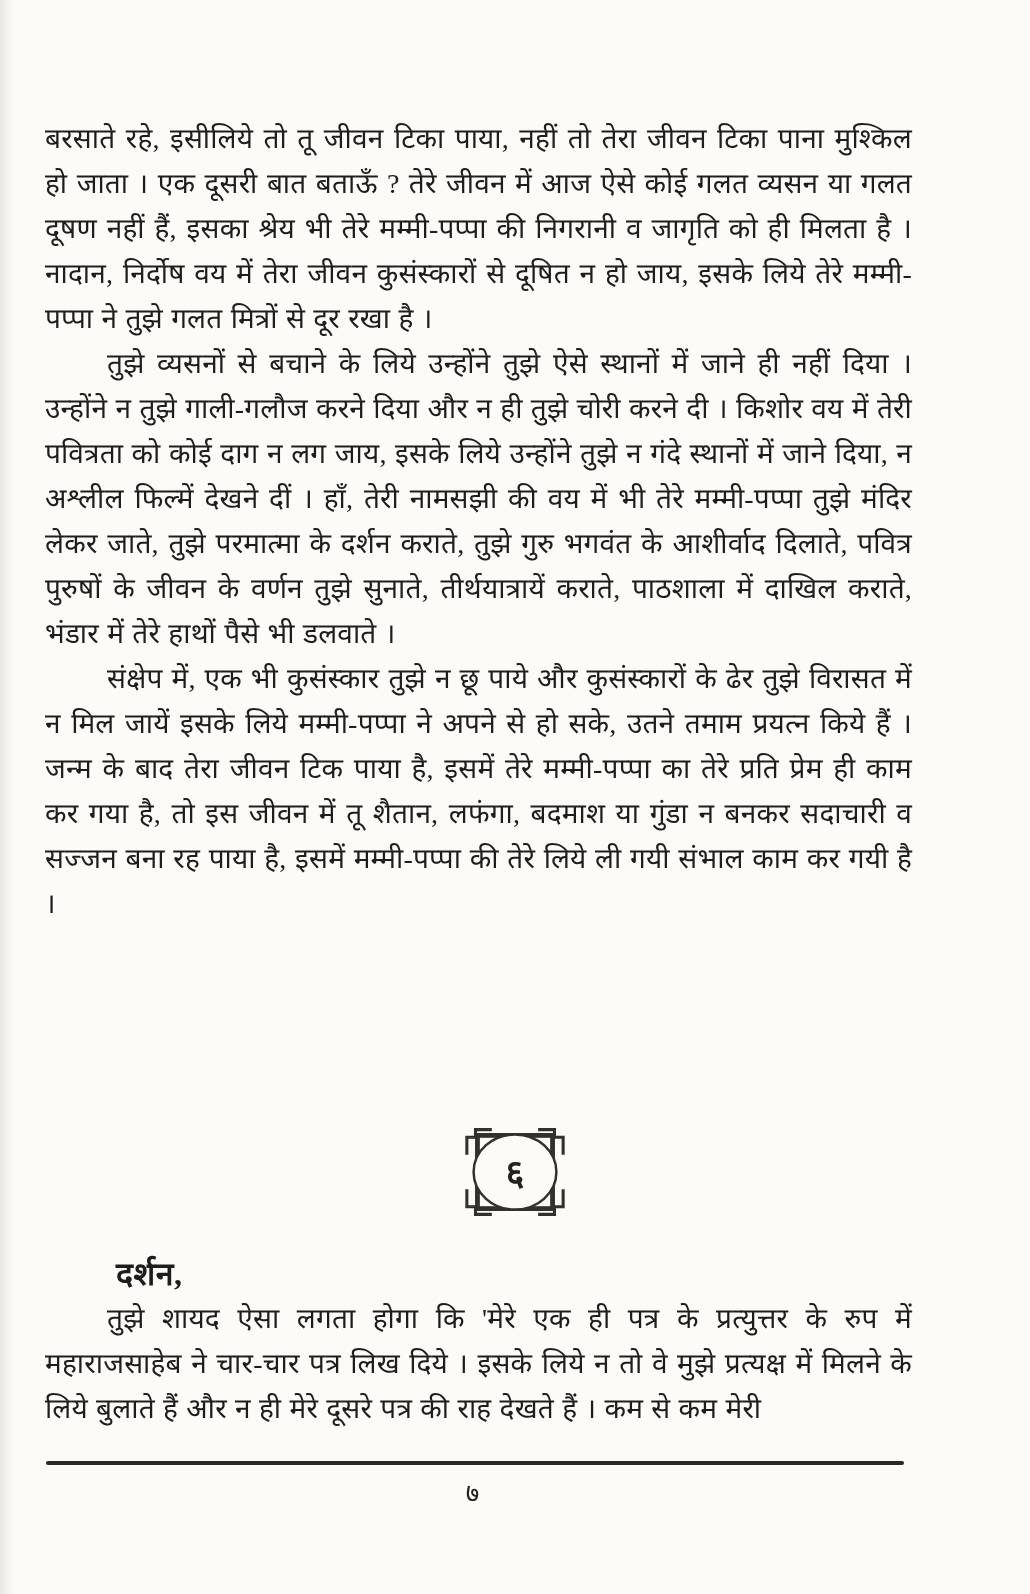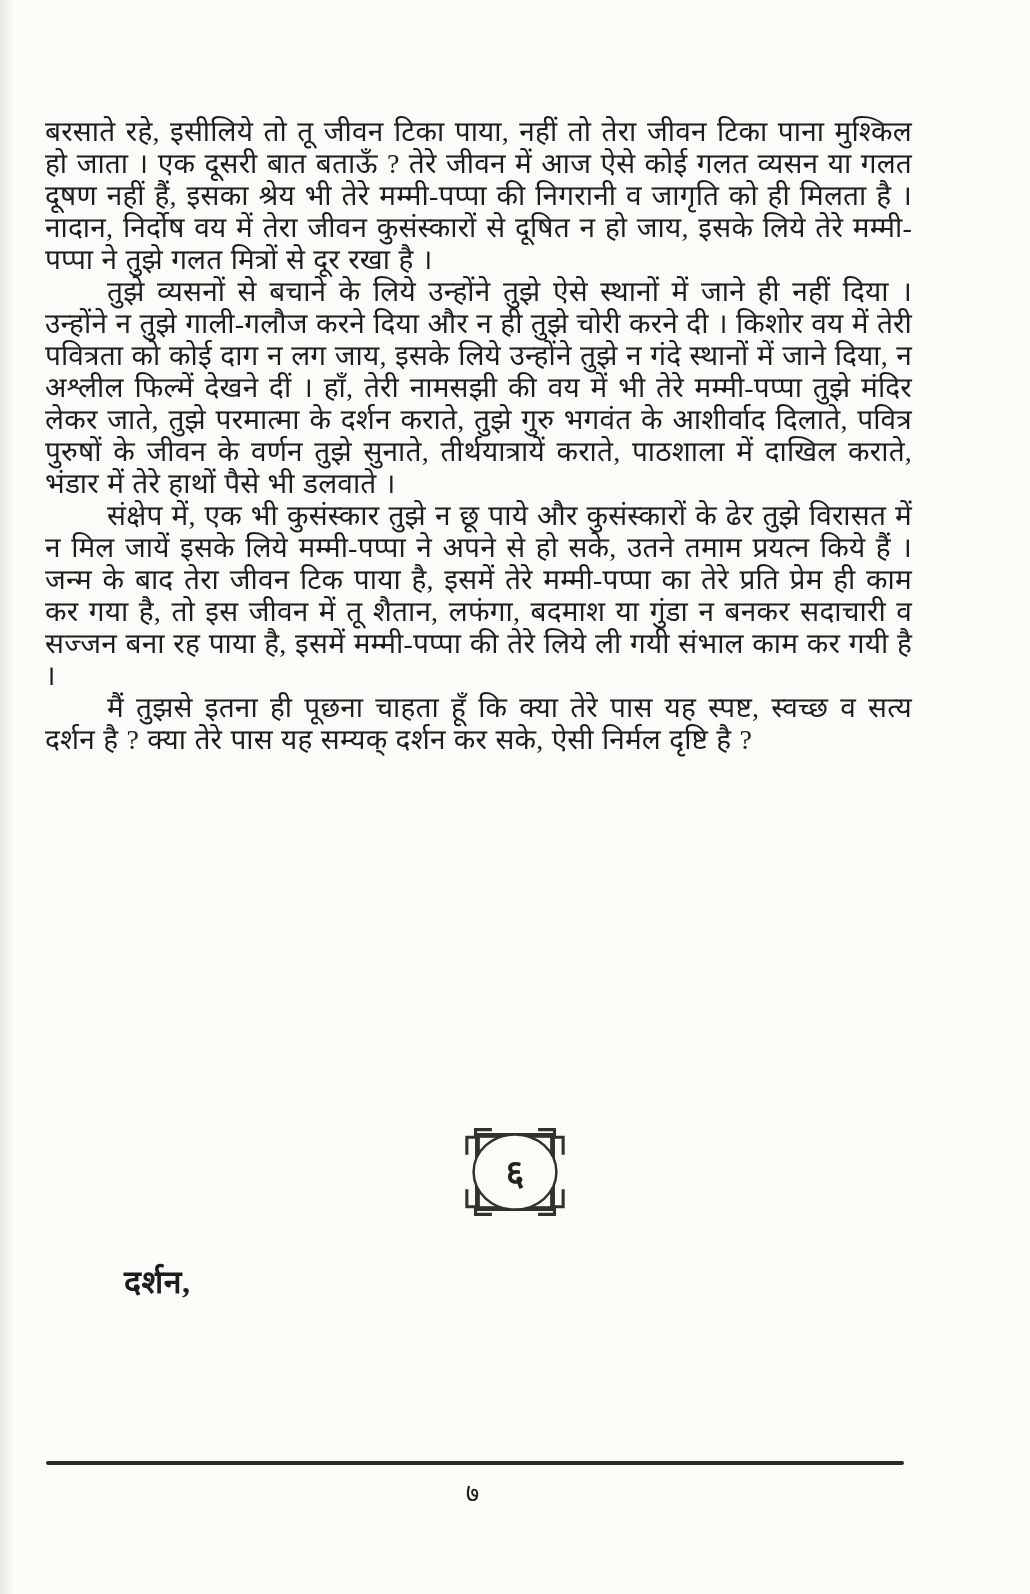--- a/index.html
+++ b/index.html
@@ -31,21 +31,21 @@
 
   .body-text {
     position: absolute;
     top: 116px;
     left: 45px;
     width: 867px;
   }
   .para {
     margin: 0;
     font-size: 28px;
-    line-height: 32px;
+    line-height: 45px;
     text-align: justify;
     text-indent: 62px;
     letter-spacing: 0.2px;
     word-spacing: 1px;
   }
   .para.no-indent { text-indent: 0; }
   .bold { font-weight: 400; }
 
   .divider {
     position: absolute;
@@ -54,21 +54,21 @@
     transform: translateX(-50%);
     width: 104px;
     height: 96px;
   }
   .divider svg { display: block; }
 
   .heading {
     position: absolute;
     top: 1243px;
     left: 108px;
-    margin: 16px;
+    margin: 8px;
     font-size: 32px;
     font-weight: 700;
     letter-spacing: 0.5px;
   }
 
   .section-para {
     position: absolute;
     top: 1296px;
     left: 45px;
     width: 867px;
@@ -100,21 +100,20 @@
 <div class="page">
 
   <main class="body-text">
 
     <p class="para no-indent"><span>बरसाते रहे, इसीलिये तो तू जीवन टिका पाया, नहीं तो तेरा जीवन टिका पाना मुश्किल हो जाता । एक दूसरी बात बताऊँ ? तेरे जीवन में आज ऐसे कोई गलत व्यसन या गलत दूषण नहीं हैं, इसका श्रेय भी तेरे मम्मी-पप्पा की निगरानी व जागृति को ही मिलता है । नादान, निर्दोष वय में तेरा जीवन कुसंस्कारों से दूषित न हो जाय, इसके लिये तेरे मम्मी-पप्पा ने तुझे गलत मित्रों से दूर रखा है ।</span></p>
 
     <p class="para"><span>तुझे व्यसनों से बचाने के लिये उन्होंने तुझे ऐसे स्थानों में जाने ही नहीं दिया । उन्होंने न तुझे गाली-गलौज करने दिया और न ही तुझे चोरी करने दी । किशोर वय में तेरी पवित्रता को कोई दाग न लग जाय, इसके लिये उन्होंने तुझे न गंदे स्थानों में जाने दिया, न अश्लील फिल्में देखने दीं । हाँ, तेरी नामसझी की वय में भी तेरे मम्मी-पप्पा तुझे मंदिर लेकर जाते, तुझे परमात्मा के दर्शन कराते, तुझे गुरु भगवंत के आशीर्वाद दिलाते, पवित्र पुरुषों के जीवन के वर्णन तुझे सुनाते, तीर्थयात्रायें कराते, पाठशाला में दाखिल कराते, भंडार में तेरे हाथों पैसे भी डलवाते ।</span></p>
 
     <p class="para"><span>संक्षेप में, एक भी कुसंस्कार तुझे न छू पाये और कुसंस्कारों के ढेर तुझे विरासत में न मिल जायें इसके लिये मम्मी-पप्पा ने अपने से हो सके, उतने तमाम प्रयत्न किये हैं । </span><span class="bold">जन्म के बाद तेरा जीवन टिक पाया है, इसमें तेरे मम्मी-पप्पा का तेरे प्रति प्रेम ही काम कर गया है, तो इस जीवन में तू शैतान, लफंगा, बदमाश या गुंडा न बनकर सदाचारी व सज्जन बना रह पाया है, इसमें मम्मी-पप्पा की तेरे लिये ली गयी संभाल काम कर गयी है ।</span></p>
 
-    <p class="para"><span>मैं तुझसे इतना ही पूछना चाहता हूँ कि क्या तेरे पास यह स्पष्ट, स्वच्छ व सत्य दर्शन है ? क्या तेरे पास यह सम्यक् दर्शन कर सके, ऐसी निर्मल दृष्टि है ?</span></p>
 
   </main>
 
   <div class="divider">
     <svg width="104" height="96" viewBox="0 0 108 96" xmlns="http://www.w3.org/2000/svg">
 
       <path d="M4,30 L4,12 L13,12 L13,4 L30,4" fill="none" stroke="#32312c" stroke-width="3.2"></path>
       <path d="M104,30 L104,12 L95,12 L95,4 L78,4" fill="none" stroke="#32312c" stroke-width="3.2"></path>
       <path d="M4,66 L4,84 L13,84 L13,92 L30,92" fill="none" stroke="#32312c" stroke-width="3.2"></path>
       <path d="M104,66 L104,84 L95,84 L95,92 L78,92" fill="none" stroke="#32312c" stroke-width="3.2"></path>
@@ -122,18 +121,19 @@
       <rect x="15" y="10" width="78" height="76" fill="none" stroke="#32312c" stroke-width="5"></rect>
 
       <ellipse cx="54" cy="48" rx="43" ry="39" fill="#fcfbf8" stroke="#32312c" stroke-width="2.6"></ellipse>
 
       <text x="54" y="62" text-anchor="middle" font-size="37" font-weight="bold" fill="#23221f" font-family="'Liberation Serif','DejaVu Serif',serif">६</text>
     </svg>
   </div>
 
   <h2 class="heading">दर्शन,</h2>
 
+  <p class="para section-para"><span>तुझे शायद ऐसा लगता होगा कि 'मेरे एक ही पत्र के प्रत्युत्तर के रुप में महाराजसाहेब ने चार-चार पत्र लिख दिये । इसके लिये न तो वे मुझे प्रत्यक्ष में मिलने के लिये बुलाते हैं और न ही मेरे दूसरे पत्र की राह देखते हैं । कम से कम मेरी</span></p>
 
   <div class="rule"></div>
 
   <div class="page-number">७</div>
 
 </div>
 
 </body></html>

